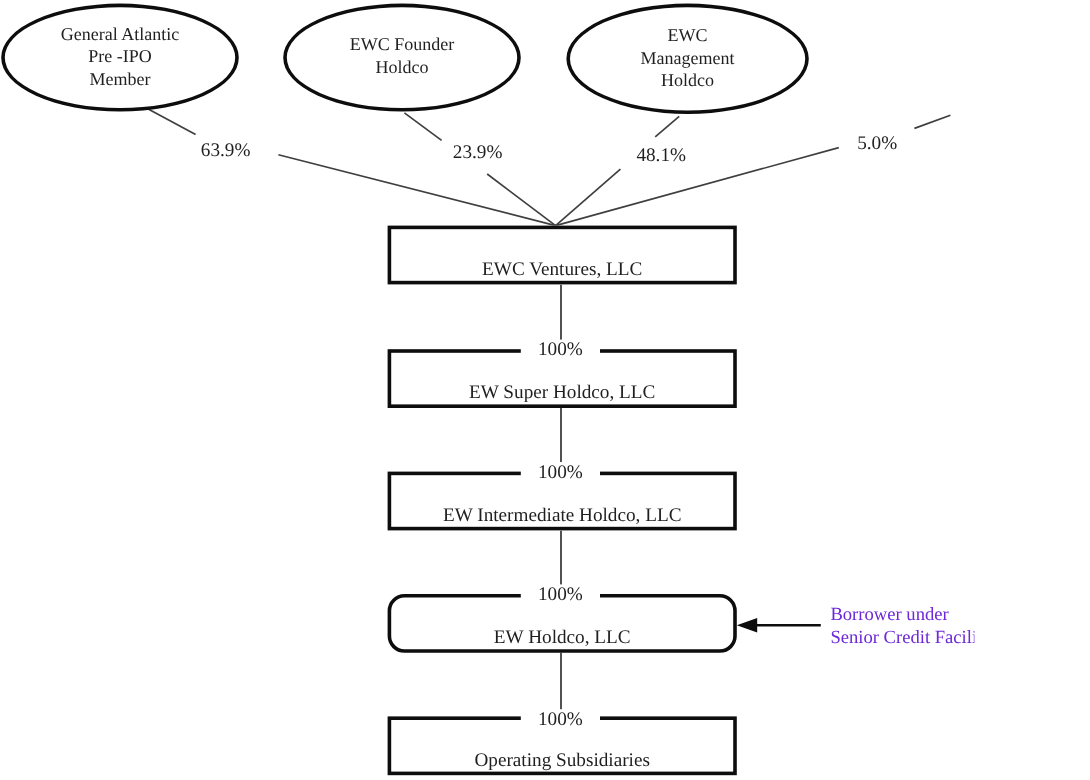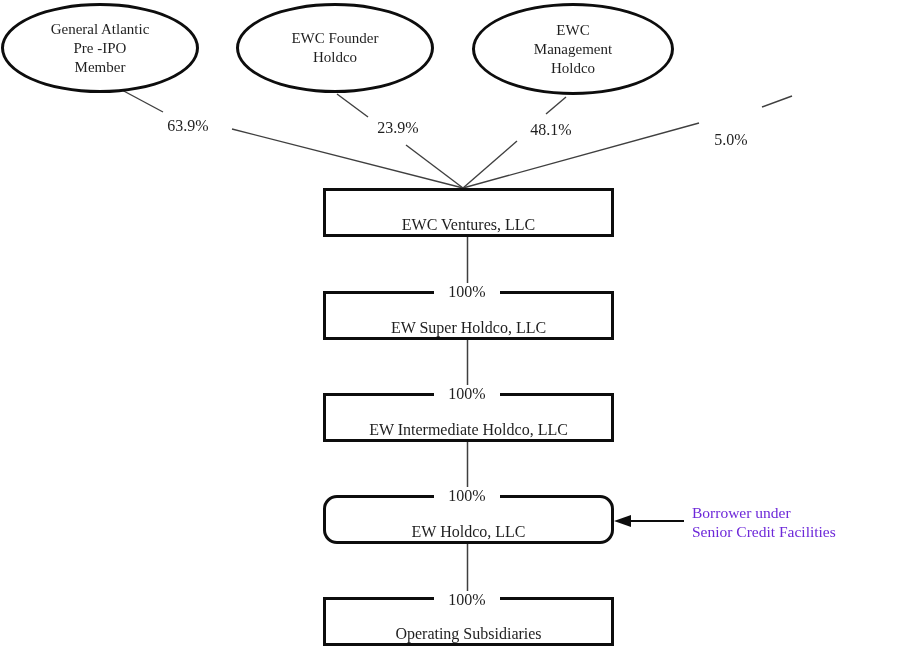--- a/index.html
+++ b/index.html
@@ -8,21 +8,20 @@
     background: #ffffff;
   }
   .canvas {
     position: relative;
     width: 812px;
     height: 650px;
     background: #ffffff;
     font-family: "Liberation Serif", "DejaVu Serif", serif;
     color: #1f1f1f;
     overflow: hidden;
-    padding-left: 44px;
   }
   .lines-svg {
     position: absolute;
     left: 0;
     top: 0;
     width: 908px;
     height: 650px;
   }
   .ellipse {
     position: absolute;
@@ -119,21 +118,21 @@
   </div>
   <div class="ellipse" style="left:472px; top:3px; width:202px; height:92px;">
     <span class="lbl">EWC
 Management
 Holdco</span>
   </div>
 
   <div class="pct" style="left:155px; top:117px;">63.9%</div>
   <div class="pct" style="left:365px; top:119px;">23.9%</div>
   <div class="pct" style="left:518px; top:121px;">48.1%</div>
-  <div class="pct" style="left:698px; top:131px;">5.0%</div>
+  <div class="pct" style="left:698px; top:111px;">5.0%</div>
 
   <div class="entity-box" style="top:188px;">
     <span>EWC Ventures, LLC</span>
   </div>
   <div class="entity-box" style="top:291px;">
     <span>EW Super Holdco, LLC</span>
   </div>
   <div class="entity-box" style="top:393px;">
     <span>EW Intermediate Holdco, LLC</span>
   </div>

